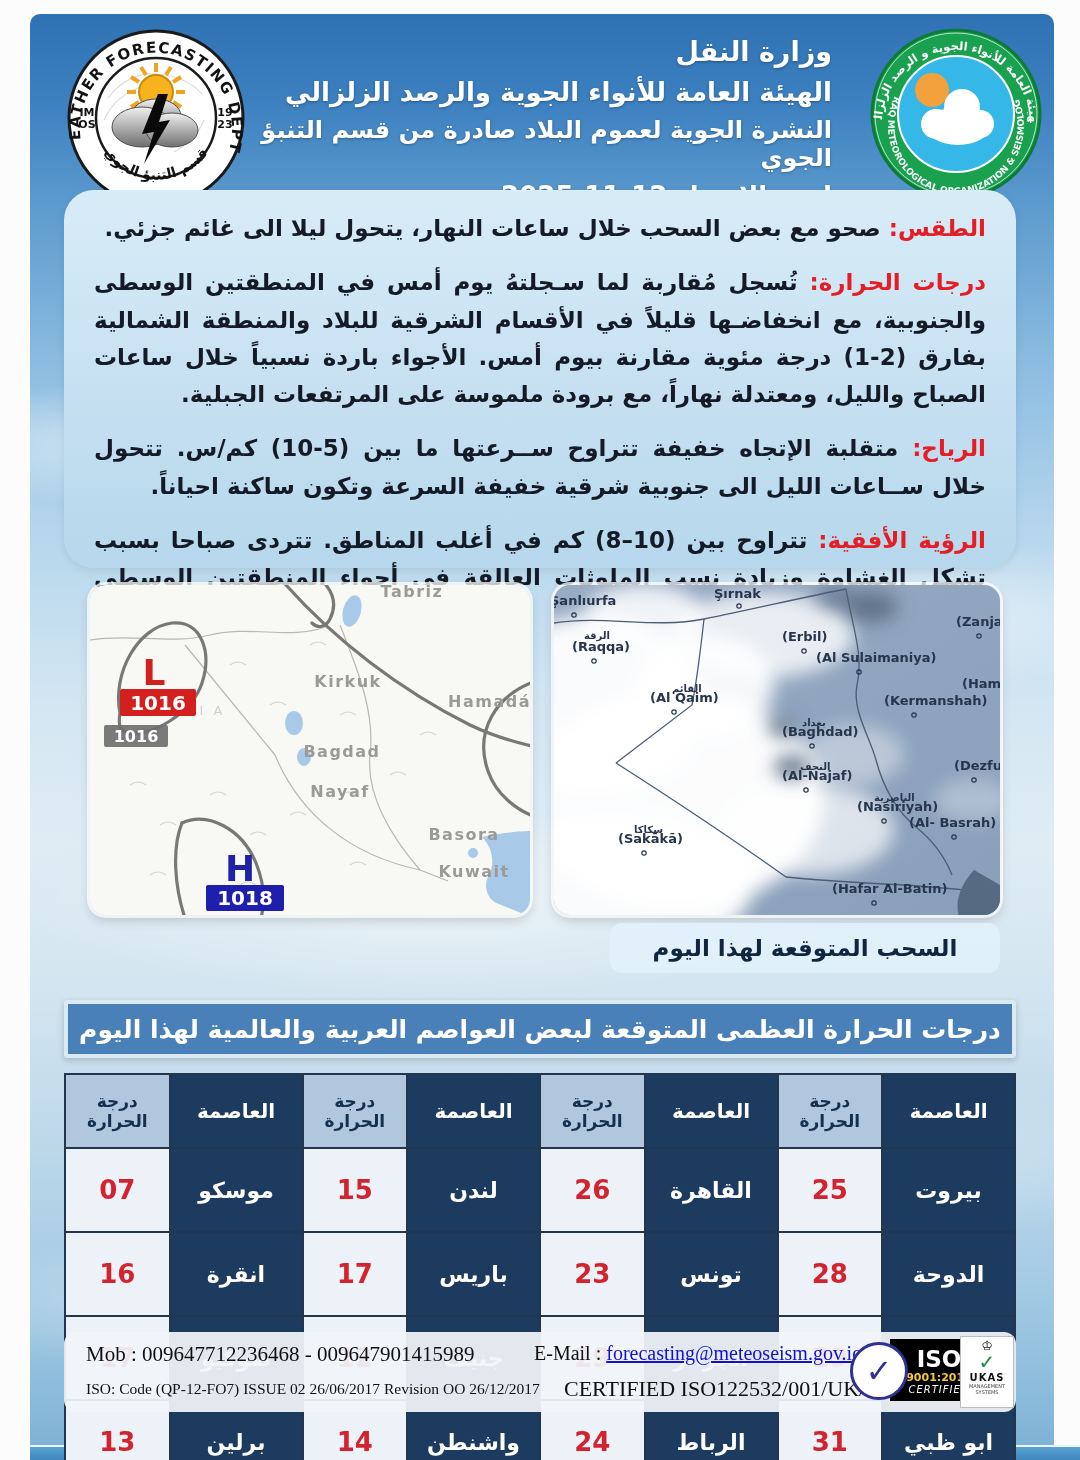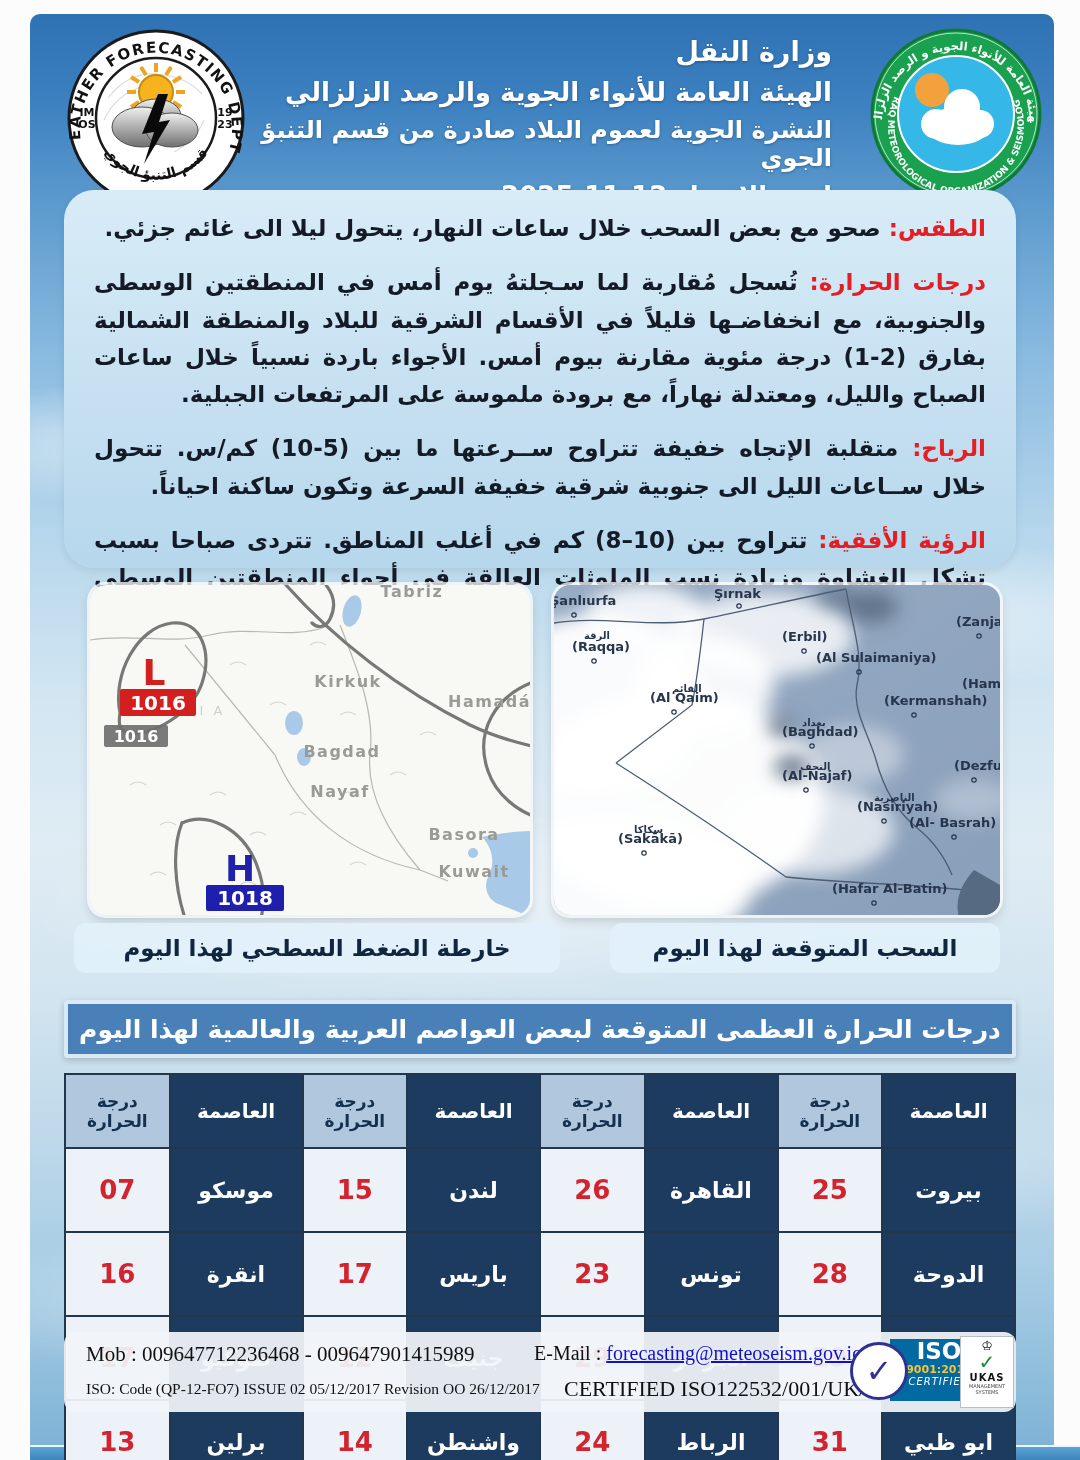--- a/index.html
+++ b/index.html
@@ -68,22 +68,22 @@
   .footer>*{position:absolute;}
   .mob{left:22px;top:10px;font-size:21px;}
   .email-line{left:470px;top:10px;font-size:20px;}
   .email{color:#1212cc;text-decoration:underline;}
   .isocode{left:22px;top:48px;font-size:15.5px;}
   .certline{left:500px;top:44px;font-size:22px;}
   .iso-badge{left:790px;top:7px;width:134px;height:62px;font-family:"DejaVu Sans",sans-serif;}
   .iso-circle{position:absolute;left:-4px;top:3px;width:52px;height:52px;border-radius:50%;background:#ffffff;
         border:3px solid #2e3192;color:#2e3192;font-size:32px;font-weight:bold;display:flex;
         align-items:center;justify-content:center;z-index:2;}
-  .iso-flag{position:absolute;left:36px;top:0;right:0;bottom:0;background:#0369a1;
-        clip-path:polygon(0 0,100% 0,88% 100%,0 100%);color:#fff;text-align:center;padding-top:0;box-sizing:border-box;}
+  .iso-flag{position:absolute;left:36px;top:0;right:0;bottom:0;background:#000000;
+        clip-path:polygon(0 0,100% 0,88% 100%,0 100%);color:#fff;text-align:center;padding-top:8px;box-sizing:border-box;}
   .iso-flag .l1{font-size:23px;font-weight:bold;line-height:1.05;}
   .iso-flag .l2{font-size:11px;font-weight:bold;color:#f5c53a;line-height:1.2;}
   .iso-flag .l3{font-size:10px;font-style:italic;letter-spacing:1px;line-height:1.2;}
   .ukas{right:2px;top:4px;width:52px;height:70px;background:#ffffff;border:1px solid #b9bec3;
         text-align:center;font-family:"DejaVu Sans",sans-serif;color:#111;}
   .ukas .crown{font-size:13px;line-height:1.1;margin-top:2px;}
   .ukas .chk{color:#1e8c3a;font-size:20px;font-weight:bold;line-height:.9;}
   .ukas .ukas-t{font-size:10px;font-weight:bold;letter-spacing:1px;margin-top:1px;}
   .ukas .ukas-s{font-size:5px;color:#444;line-height:1.2;}
 
@@ -325,21 +325,20 @@
           <text x="30" y="54">الرقة</text>
           <text x="118" y="107">القائم</text>
           <text x="248" y="141">بغداد</text>
           <text x="246" y="185">النجف</text>
           <text x="320" y="216">الناصرية</text>
           <text x="80" y="248">سكاكا</text>
         </g>
       </svg>
     </div>
 
-    <div class="caption cap-left" dir="rtl">خارطة الضغط السطحي لهذا اليوم</div>
     <div class="caption cap-right" dir="rtl">السحب المتوقعة لهذا اليوم</div>
 
     <div class="banner" dir="rtl">درجات الحرارة العظمى المتوقعة لبعض العواصم العربية والعالمية لهذا اليوم</div>
 
     <table class="temps" dir="rtl">
       <colgroup>
         <col class="c-cap">
           <col class="c-tmp">
           <col class="c-cap">
           <col class="c-tmp">
@@ -400,21 +399,21 @@
         <td class="tmp">13</td>
       </tr>
     </tbody>
       </table>
 
     <div class="footer">
       <div class="mob">Mob : 009647712236468 - 009647901415989</div>
       <div class="email-line">
         <span>E-Mail : </span><a class="email" href="#">forecasting@meteoseism.gov.iq</a>
       </div>
-      <div class="isocode">ISO: Code (QP-12-FO7)  ISSUE 02  05/12/2017 Revision  OO  26/12/2017</div>
+      <div class="isocode">ISO: Code (QP-12-FO7)  ISSUE 02  26/06/2017 Revision  OO  26/12/2017</div>
       <div class="certline">CERTIFIED ISO122532/001/UK/En</div>
       <div class="iso-badge">
         <div class="iso-circle">✓</div>
         <div class="iso-flag">
           <div class="l1">ISO</div>
           <div class="l2">9001:2015</div>
           <div class="l3">CERTIFIED</div>
         </div>
       </div>
       <div class="ukas">

